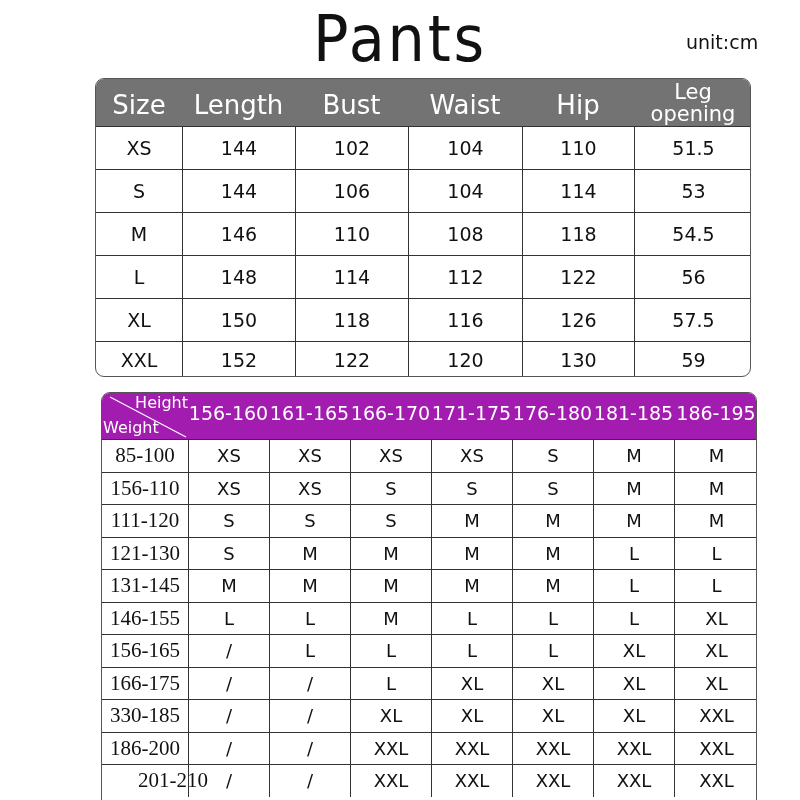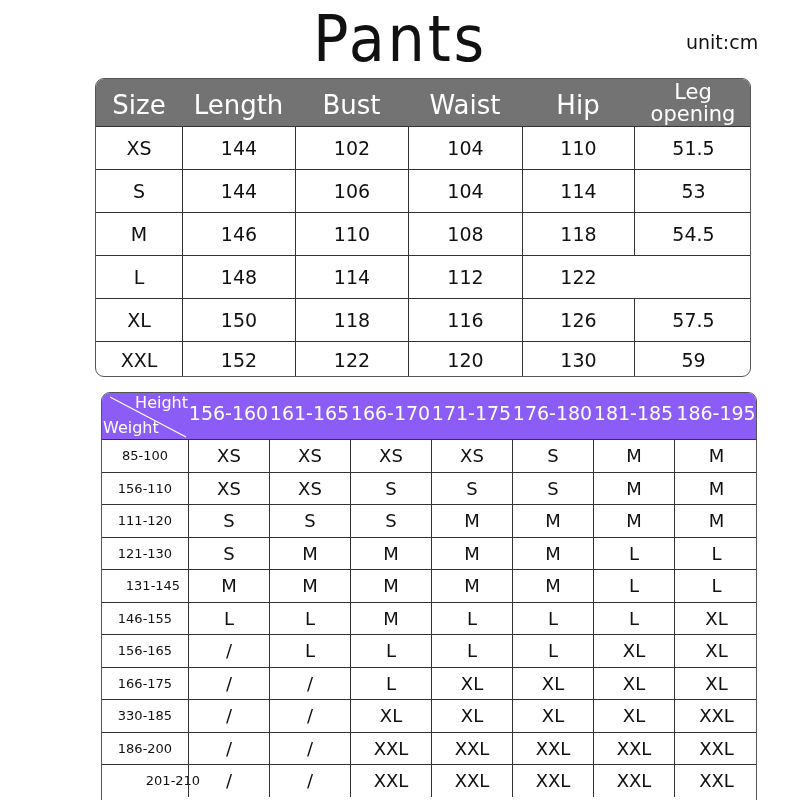--- a/index.html
+++ b/index.html
@@ -18,31 +18,31 @@
                font-size:26px; line-height:52px; font-weight:500; }
   .t1 .hcell.two { font-size:21px; line-height:22px; padding-top:2px; box-sizing:border-box; }
   .t1 .row { position:absolute; left:0; width:100%; border-top:1px solid #333; box-sizing:border-box; }
   .t1 .cell { position:absolute; top:0; height:100%; text-align:center; font-size:19px;
               border-left:1px solid #333; box-sizing:border-box; display:flex; align-items:center; justify-content:center; }
   .t1 .cell.first { border-left:none; }
 
   
   .t2 { position:absolute; left:101px; top:392px; width:656px; height:420px;
         border:1px solid #555; border-radius:9px 9px 0 0; overflow:hidden; box-sizing:border-box; }
-  .t2 .head { position:absolute; left:0; top:0; width:100%; height:46px; background:#8b5cf6; }
+  .t2 .head { position:absolute; left:0; top:0; width:100%; height:46px; background:#a21caf; }
   .t2 .hcell { position:absolute; top:0; height:46px; color:#fff; text-align:center;
                font-size:19px; line-height:40px; font-weight:500; }
   .t2 .corner { position:absolute; left:0; top:0; width:86px; height:46px; color:#fff; }
   .t2 .corner .h { position:absolute; right:0; top:1px; font-size:16px; line-height:18px; }
   .t2 .corner .w { position:absolute; left:1px; bottom:2px; font-size:16px; line-height:18px;text-align:center; }
   .t2 .corner svg { position:absolute; left:0; top:0; }
   .t2 .row { position:absolute; left:0; width:100%; height:32.5px; border-top:1px solid #333; box-sizing:border-box; }
   .t2 .cell { position:absolute; top:0; height:100%; text-align:center; font-size:18px;
               border-left:1px solid #333; box-sizing:border-box; display:flex; align-items:center; justify-content:center; }
-  .t2 .cell.first { border-left:none; font-size:13px; }
+  .t2 .cell.first { border-left:none; font-size:21px;font-family:Liberation Serif, serif; }
 </style>
 </head>
 <body>
 
 <div class="title">Pants</div>
 <div class="unit">unit:cm</div>
 
 <div class="t1" id="t1">
   <div class="head">
     <div class="hcell" style="left:0;width:86px;">Size</div>
@@ -79,20 +79,21 @@
         <div class="cell" style="left: 312px; width: 114px;">108</div>
         <div class="cell" style="left: 426px; width: 112px;">118</div>
         <div class="cell" style="left: 538px; width: 118px;">54.5</div>
       </div>
       <div class="row" style="top: 176px; height: 43px;">
         <div class="cell first" style="left: 0px; width: 86px;">L</div>
         <div class="cell" style="left: 86px; width: 113px;">148</div>
         <div class="cell" style="left: 199px; width: 113px;">114</div>
         <div class="cell" style="left: 312px; width: 114px;">112</div>
         <div class="cell" style="left: 426px; width: 112px;">122</div>
+        <div class="cell" style="left: 538px; width: 118px;">56</div>
       </div>
       <div class="row" style="top: 219px; height: 43px;">
         <div class="cell first" style="left: 0px; width: 86px;">XL</div>
         <div class="cell" style="left: 86px; width: 113px;">150</div>
         <div class="cell" style="left: 199px; width: 113px;">118</div>
         <div class="cell" style="left: 312px; width: 114px;">116</div>
         <div class="cell" style="left: 426px; width: 112px;">126</div>
         <div class="cell" style="left: 538px; width: 118px;">57.5</div>
       </div>
       <div class="row" style="top: 262px; height: 36px;">
@@ -160,21 +161,21 @@
         <div class="cell first" style="left: 0px; width: 86px;">121-130</div>
         <div class="cell" style="left: 86px; width: 81px;">S</div>
         <div class="cell" style="left: 167px; width: 81px;">M</div>
         <div class="cell" style="left: 248px; width: 81px;">M</div>
         <div class="cell" style="left: 329px; width: 81px;">M</div>
         <div class="cell" style="left: 410px; width: 81px;">M</div>
         <div class="cell" style="left: 491px; width: 81px;">L</div>
         <div class="cell" style="left: 572px; width: 84px;">L</div>
       </div>
       <div class="row" style="top: 176px;">
-        <div class="cell first" style="left: 8px; width: 86px;">131-145</div>
+        <div class="cell first" style="left: 0px; width: 86px;">131-145</div>
         <div class="cell" style="left: 86px; width: 81px;">M</div>
         <div class="cell" style="left: 167px; width: 81px;">M</div>
         <div class="cell" style="left: 248px; width: 81px;">M</div>
         <div class="cell" style="left: 329px; width: 81px;">M</div>
         <div class="cell" style="left: 410px; width: 81px;">M</div>
         <div class="cell" style="left: 491px; width: 81px;">L</div>
         <div class="cell" style="left: 572px; width: 84px;">L</div>
       </div>
       <div class="row" style="top: 208.5px;">
         <div class="cell first" style="left: 0px; width: 86px;">146-155</div>

